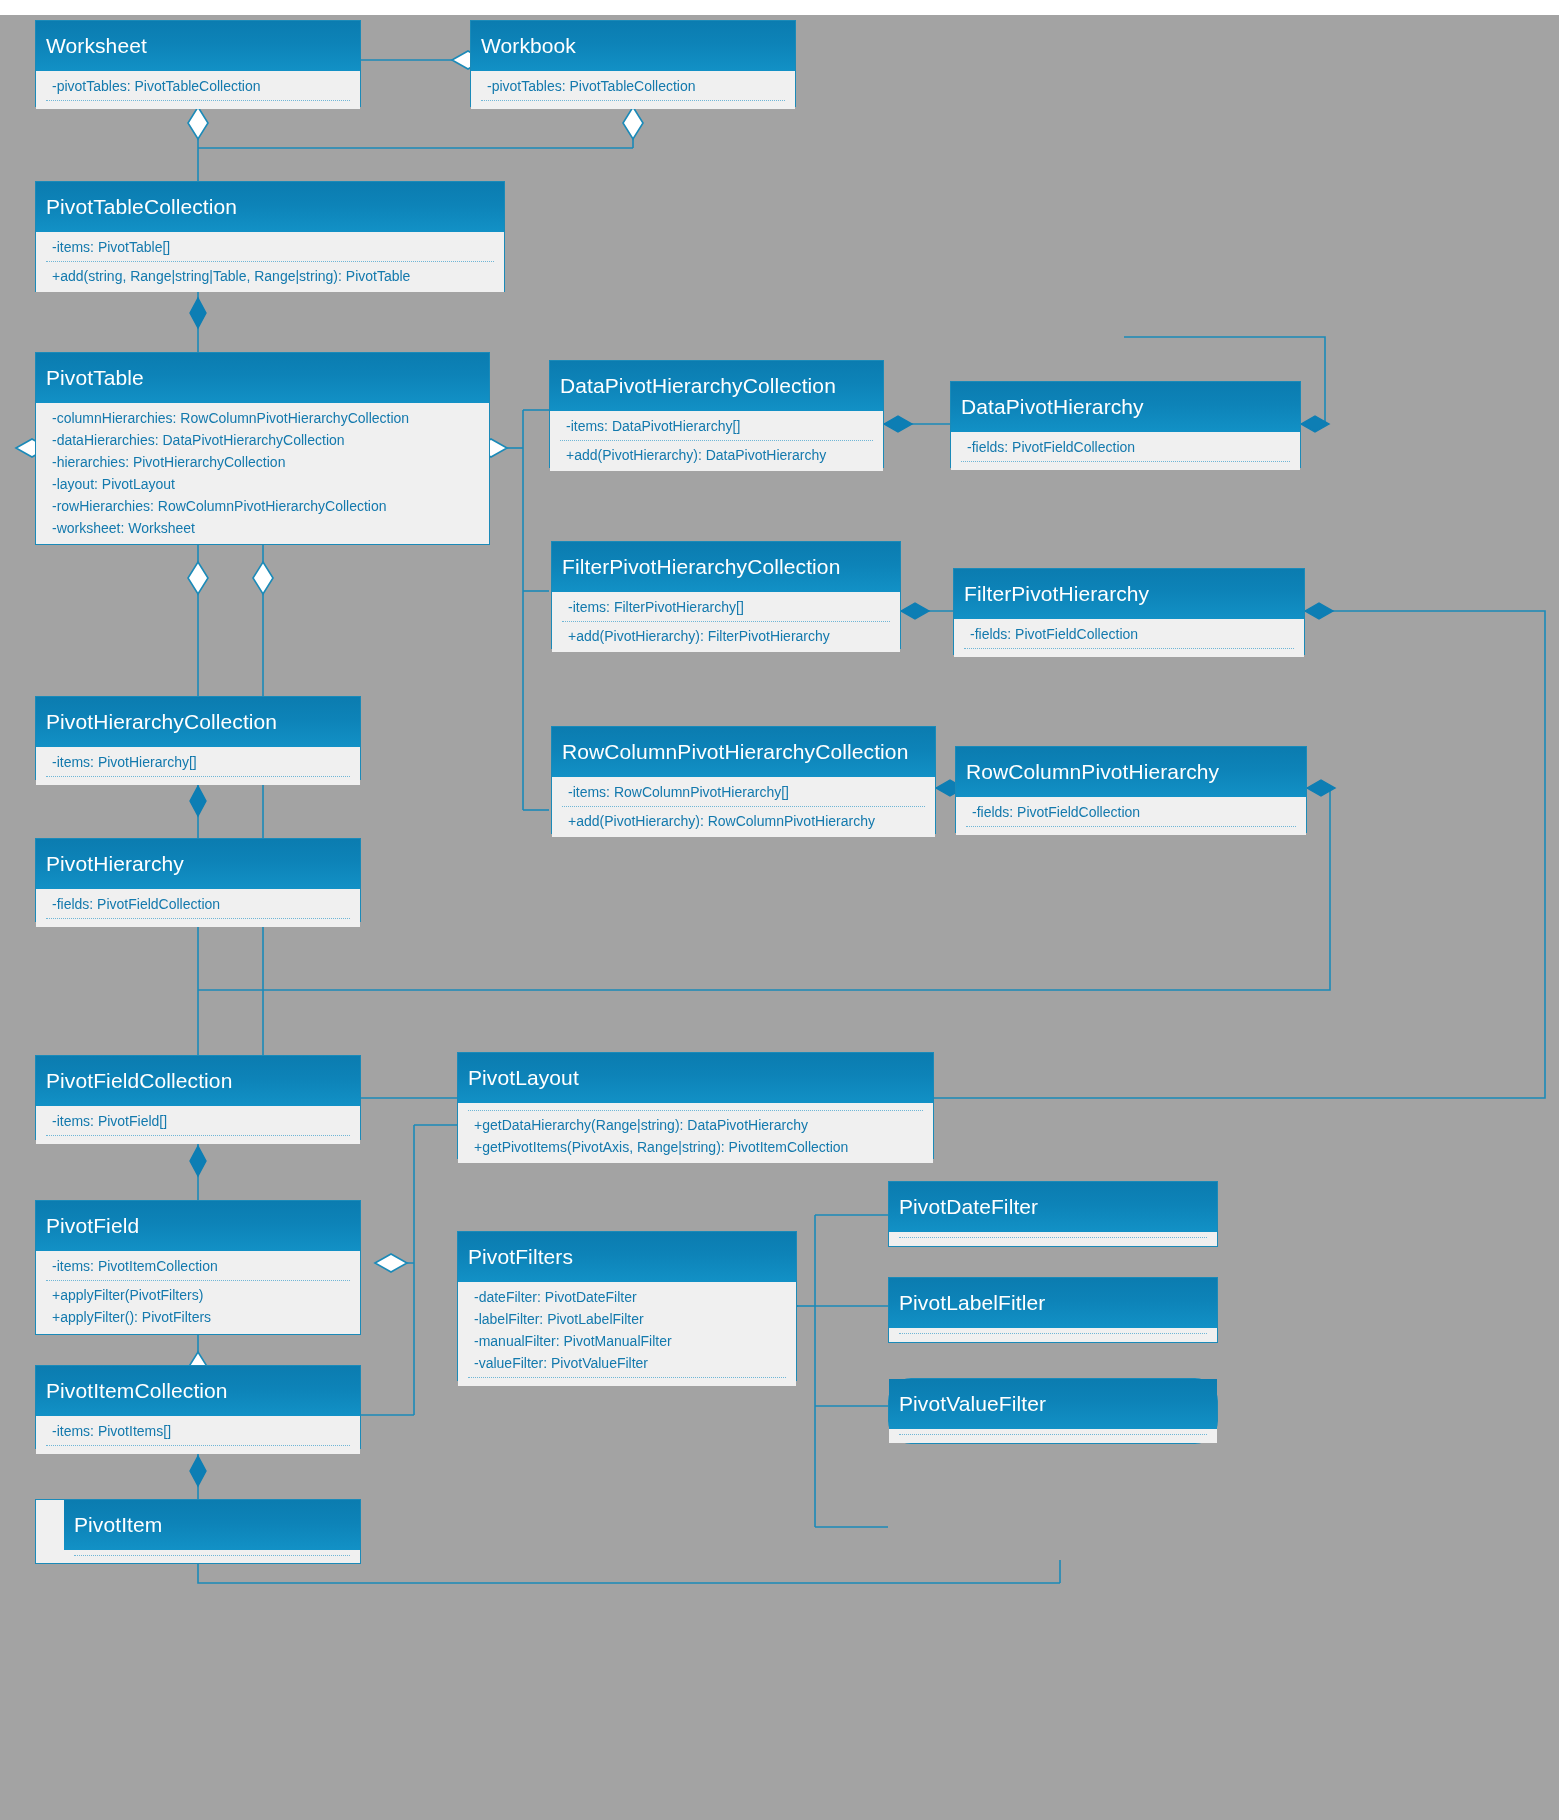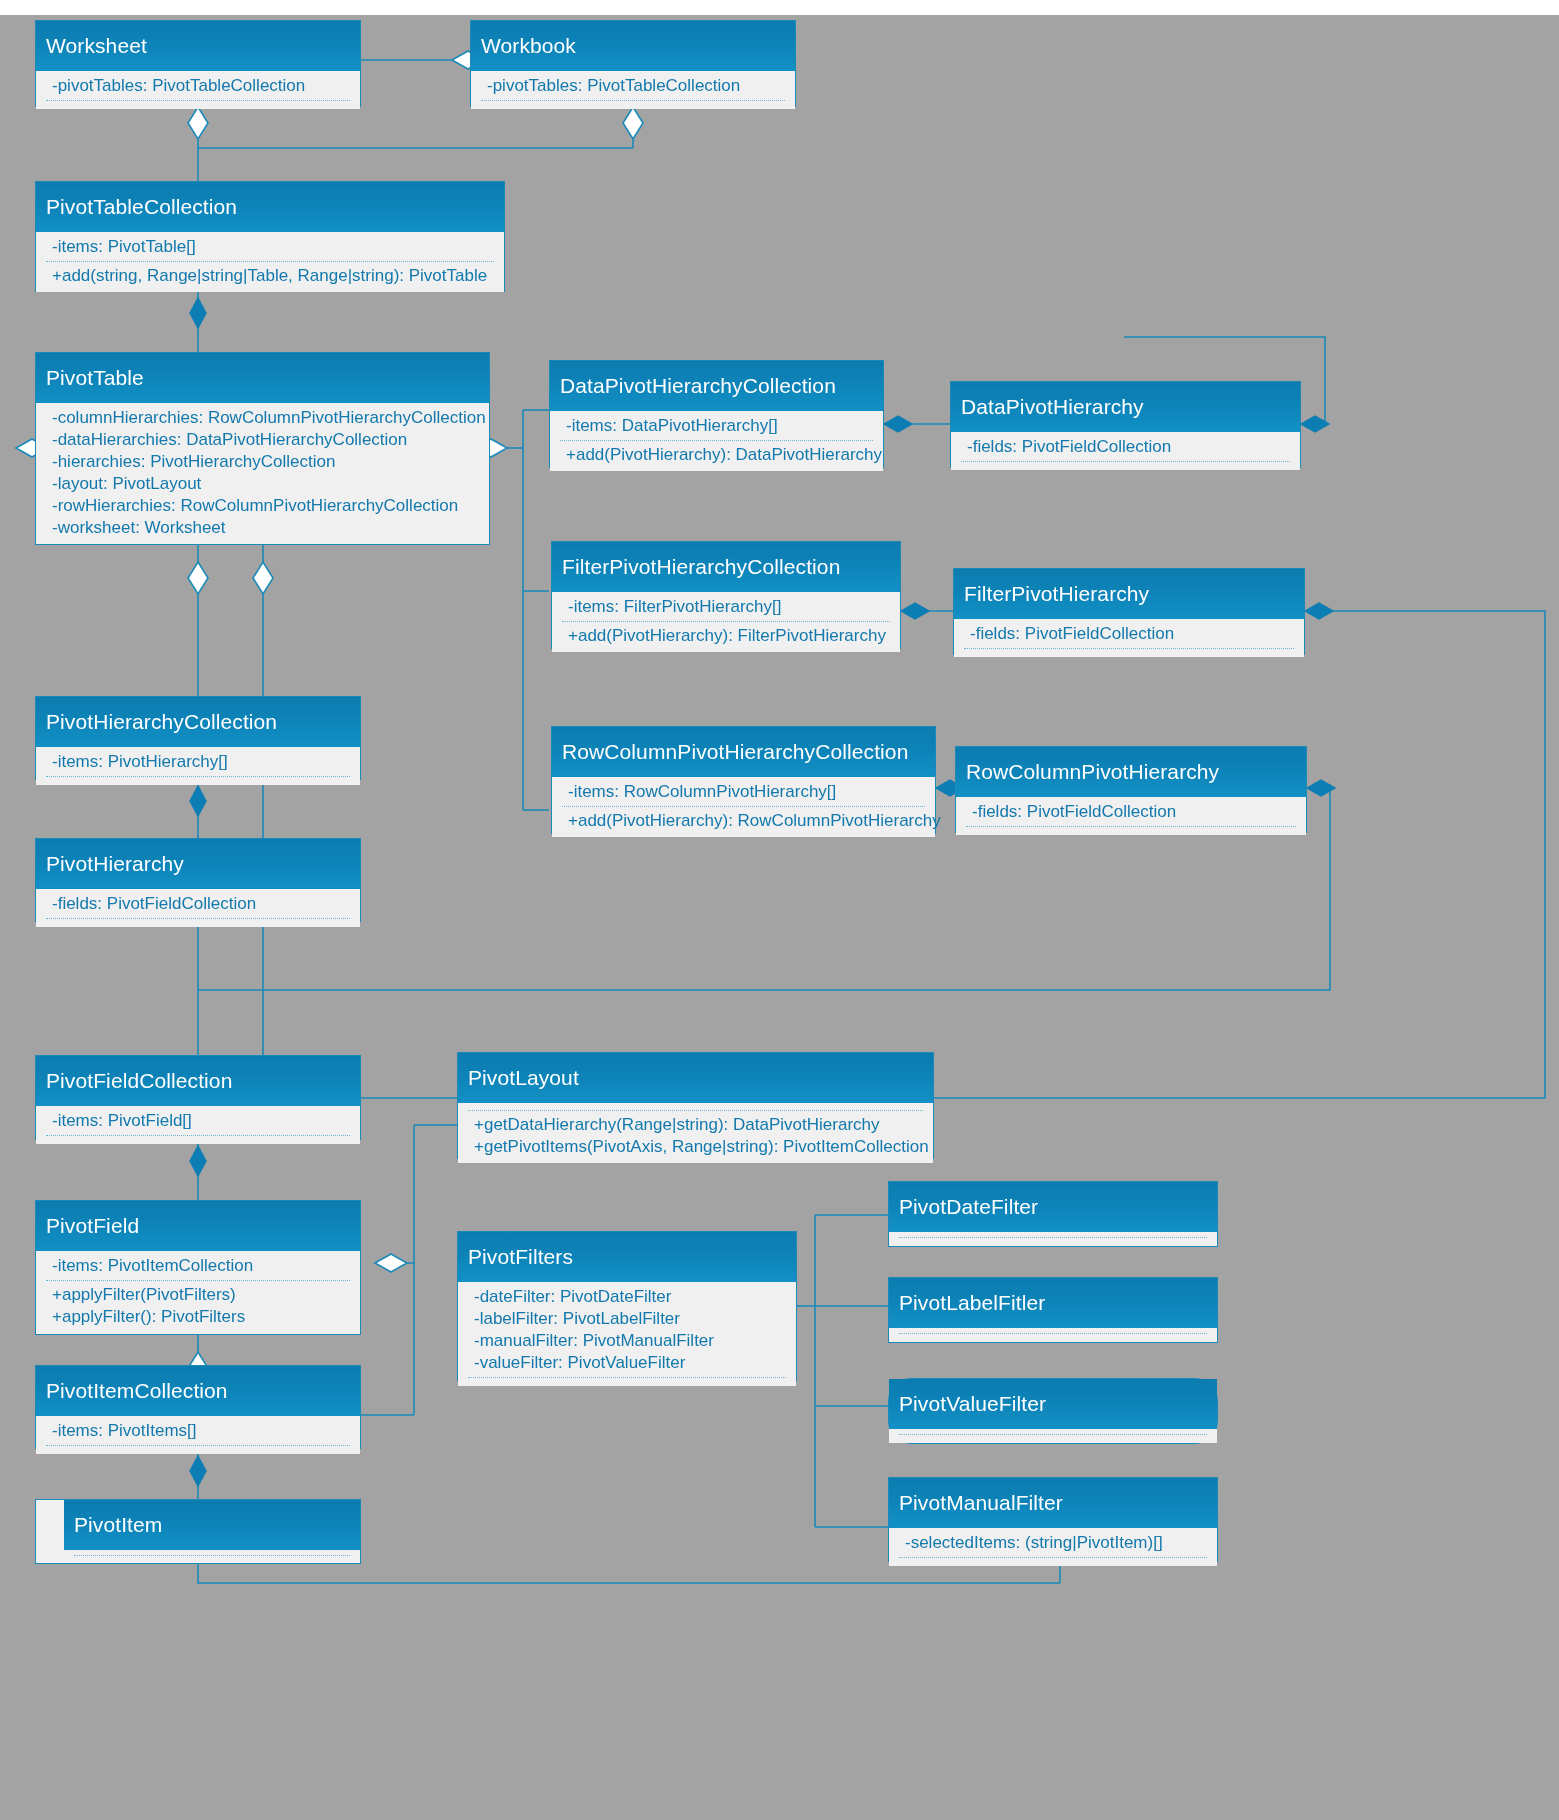--- a/index.html
+++ b/index.html
@@ -7,21 +7,21 @@
   #canvas{position:relative;width:1559px;height:1820px;overflow:hidden;background:#a3a3a3;margin-top:15px;}
   svg.edges{position:absolute;left:0;top:0;width:1559px;height:1820px;pointer-events:none;}
   .cls{position:absolute;box-sizing:border-box;border:1px solid #1b8ab8;background:#f0f0f0;}
   .cls .hdr{
     background:linear-gradient(to bottom,#0b7cb0 0%,#0d83b8 45%,#1291c6 100%);
     color:#ffffff;display:flex;align-items:center;padding:0 10px;box-sizing:border-box;
     font-size:21px;letter-spacing:.1px;
   }
   .cls .body{background:#f0f0f0;padding:4px 0 5px 0;box-sizing:border-box;}
   .cls .attr,.cls .op{
-    color:#1379ad;font-size:17px;line-height:22px;padding:0 10px 0 16px;white-space:nowrap;
+    color:#1379ad;font-size:14px;line-height:22px;padding:0 10px 0 16px;white-space:nowrap;
   }
   .sep{height:0;border-top:1px dotted #6fb6d6;margin:3px 10px 3px 10px;}
   .emptybody{height:26px;position:relative;}
   .emptybody .sep{position:absolute;left:10px;right:10px;top:11px;margin:0;}
 </style>
 </head>
 <body>
 
 <div id="canvas">
 
@@ -285,21 +285,14 @@
     </div>
   </div>
 
   <div class="cls" style="left:888px;top:1363px;width:330px;height:66px;border-radius:23px;">
     <div class="hdr" style="height:50px;">PivotValueFilter</div>
     <div class="body emptybody" style="height:14px;padding:0;">
       <div class="sep" style="position:absolute;left:10px;right:10px;top:5px;margin:0;"></div>
     </div>
   </div>
 
-  <div class="cls" style="left:888px;top:1462px;width:330px;height:85px;">
-    <div class="hdr" style="height:50px;">PivotManualFilter</div>
-    <div class="body">
-      <div class="attr">-selectedItems: (string|PivotItem)[]</div>
-      <div class="sep"></div>
-    </div>
-  </div>
 
 </div>
 
 </body></html>

